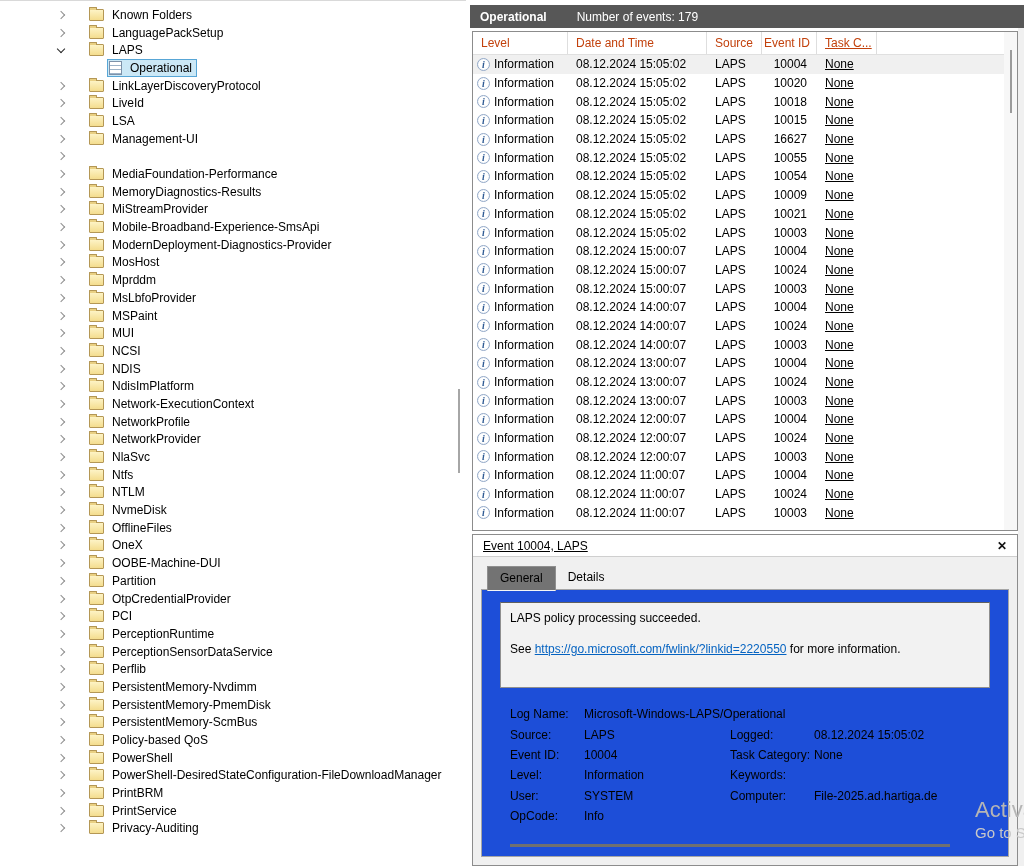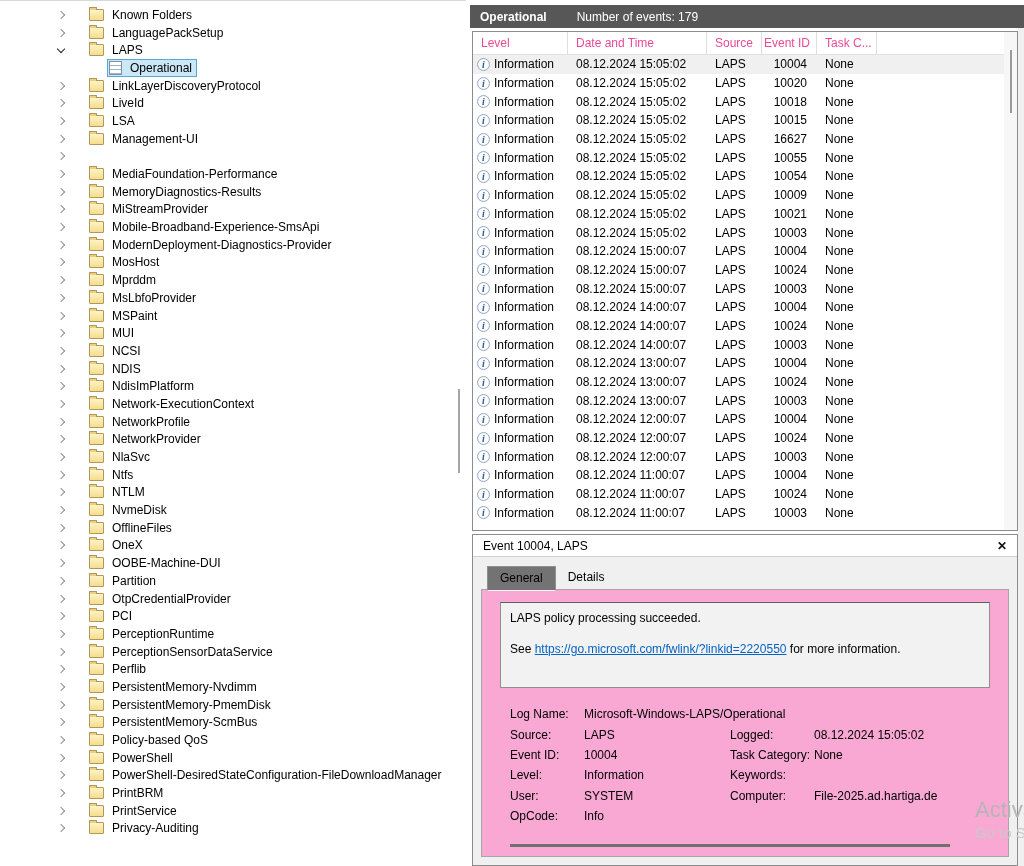--- a/index.html
+++ b/index.html
@@ -53,27 +53,27 @@
   .events-header {
     position:absolute; left:470px; top:5px; width:554px; height:23px;
     background:#575757; color:#fff; display:flex; align-items:center; padding-left:10px;
   }
   .events-header .eh-title { font-weight:bold; margin-right:30px; }
 
   .events-table {
     position:absolute; left:472px; top:31px; width:546px; height:500px;
     border:1px solid #8c8c8c; background:#fff; overflow:hidden;
   }
-  .thead { display:flex; height:23px; border-bottom:1px solid #e0e0e0; align-items:center; color:#ec4899; }
+  .thead { display:flex; height:23px; border-bottom:1px solid #e0e0e0; align-items:center; color:#c2410c; }
   .th { border-right:1px solid #dedede; height:100%; display:flex; align-items:center; padding-left:8px; }
   .c-level  { width:95px;  flex:0 0 auto; }
   .c-date   { width:139px; flex:0 0 auto; }
   .c-source { width:55px;  flex:0 0 auto; }
   .c-id     { width:55px;  flex:0 0 auto; }
-  .c-task   { width:60px;  flex:0 0 auto; }
+  .c-task   { width:60px;  flex:0 0 auto;text-decoration:underline; }
   .th.c-id  { justify-content:flex-end; padding-right:6px; padding-left:0; }
   .trow { display:flex; height:18.7px; align-items:center; }
   .trow.selected { background:#f0f0f0; }
   .td { height:100%; display:flex; align-items:center; padding-left:8px; overflow:hidden; }
   .td.c-level { padding-left:4px; }
   .td.c-id { justify-content:flex-end; padding-right:10px; padding-left:0; }
   .info-icon {
     width:13px; height:13px; border-radius:50%; flex:0 0 auto;
     border:1px solid #93a9c8; background:radial-gradient(#ffffff 55%, #dbe6f2);
     color:#2f5b94; font-family:"Liberation Serif", serif; font-style:italic; font-weight:bold;
@@ -84,30 +84,30 @@
 
   
   .detail-panel {
     position:absolute; left:472px; top:534px; width:546px; height:332px;
     border:1px solid #8c8c8c; background:#f0f0f0; overflow:hidden;
   }
   .detail-title {
     height:22px; background:#fff; border-bottom:1px solid #cfcfcf;
     display:flex; align-items:center; padding:0 10px;
   }
-  .detail-title .dt-text { flex:1; }
+  .detail-title .dt-text { flex:1;text-decoration:underline; }
   .close-btn { font-size:12px; font-weight:bold; color:#111; cursor:default; }
   .tab-strip { position:relative; display:flex; margin:9px 0 0 14px; z-index:2; }
   .tab { padding:4px 12px 5px; }
   .tab.active {
     background:#737373; border:1px solid #8f8f8f; border-bottom:1px solid #f5f5f5; margin-bottom:-1px;
   }
   .content-box {
     position:absolute; left:8px; right:8px; top:54px; bottom:8px;
-    border:1px solid #a6a6a6; background:#f9a8d4;
+    border:1px solid #a6a6a6; background:#1d4ed8;
   }
   .desc-box {
     position:absolute; left:18px; right:18px; top:12px; height:86px;
     border:1px solid #8f8f8f; border-top-color:#5f5f5f; background:#f2f2f2;
     padding:7px 9px; line-height:1.4; overflow:hidden;
   }
   .desc-line2 { margin-top:14px; }
   .desc-box a { color:#0563c1; text-decoration:underline; }
   .fields {
     position:absolute; left:28px; top:114px; right:22px;

